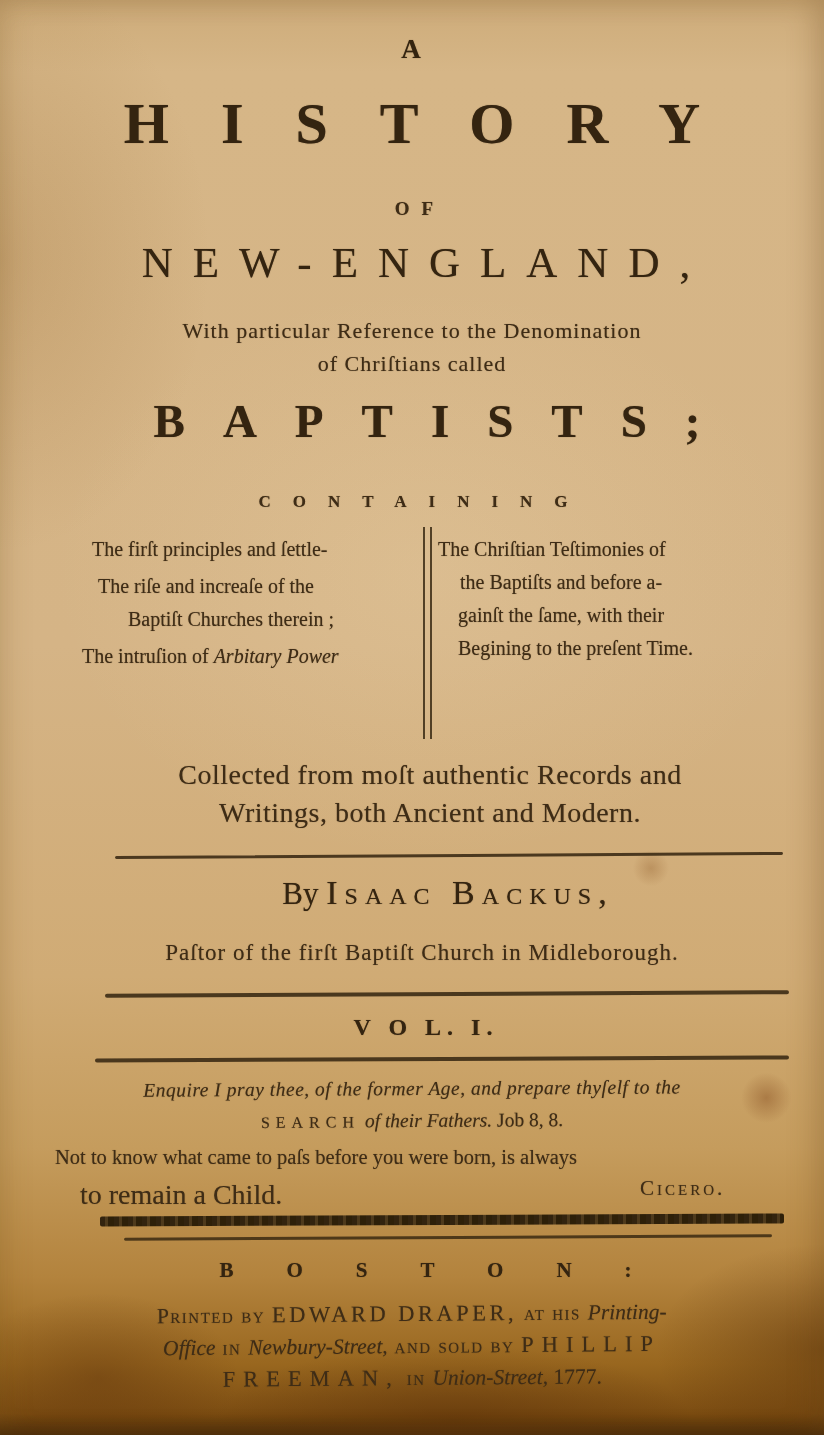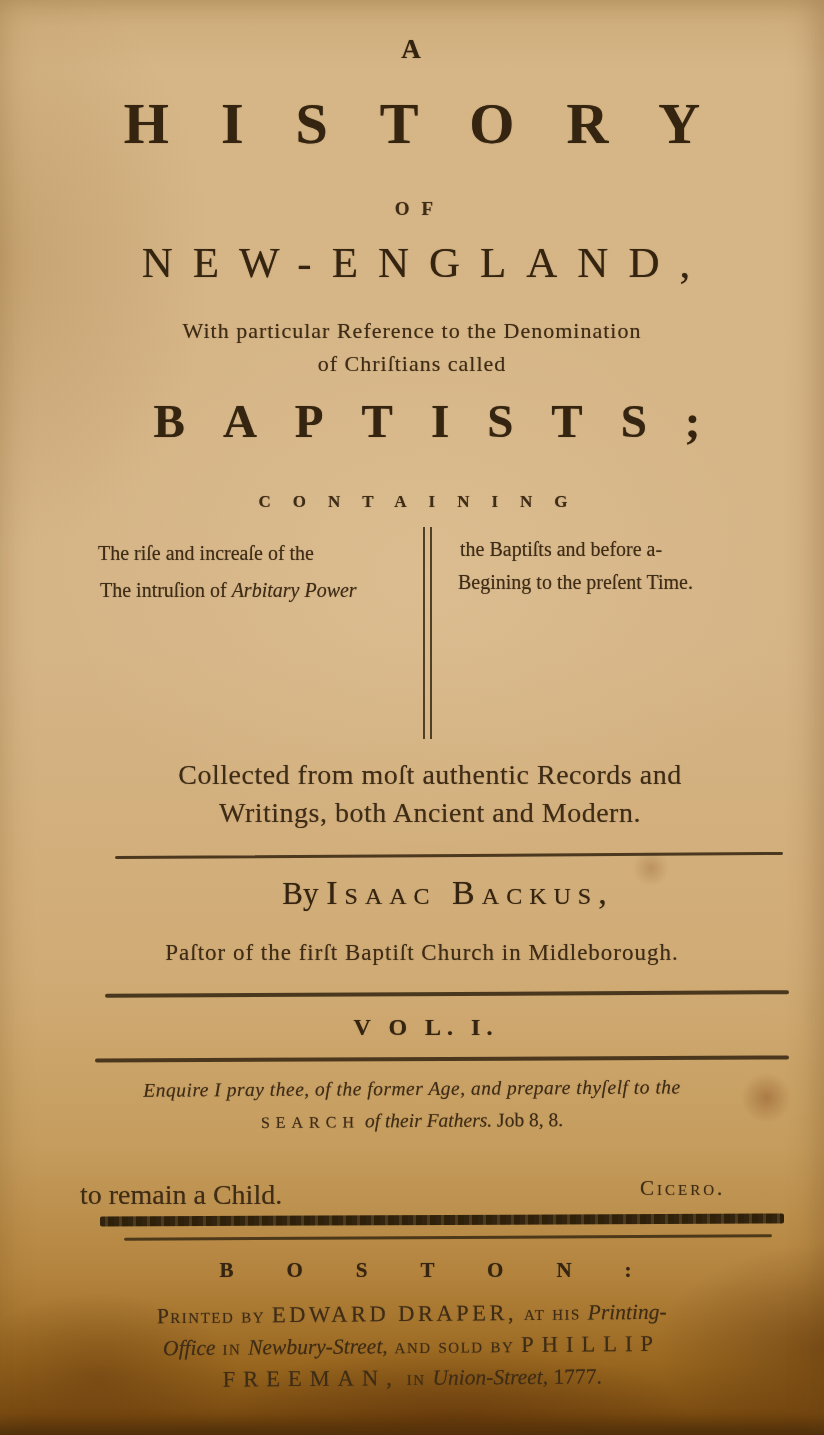--- a/index.html
+++ b/index.html
@@ -78,28 +78,32 @@
   <div class="abs ctr ink-dark half-title">A</div>
   <div class="abs ctr ink-dark t-history">HISTORY</div>
   <div class="abs ctr ink t-of">OF</div>
   <div class="abs ctr ink-dark t-newengland">NEW-ENGLAND,</div>
   <div class="abs ctr ink subtitle1">With particular Reference to the Denomination</div>
   <div class="abs ctr ink subtitle2">of Chriſtians called</div>
   <div class="abs ctr ink-dark t-baptists">BAPTISTS;</div>
   <div class="abs ctr ink containing">CONTAINING</div>
 
   <div class="col col-left ink">
+    <span class="ln" style="margin-left:30px">The firſt principles and ſettle-</span>
     <span class="ln gap" style="margin-left:36px">The riſe and increaſe of the</span>
-    <span class="ln gap" style="margin-left:38px"><span>The intruſion of </span><i>Arbitary Power</i></span>
+    <span class="ln" style="margin-left:66px">Baptiſt Churches therein ;</span>
+    <span class="ln gap" style="margin-left:20px"><span>The intruſion of </span><i>Arbitary Power</i></span>
   </div>
 
   <div class="divider"></div>
 
   <div class="col col-right ink">
+    <span class="ln">The Chriſtian Teſtimonies of</span>
     <span class="ln" style="margin-left:22px">the Baptiſts and before a-</span>
+    <span class="ln" style="margin-left:20px">gainſt the ſame, with their</span>
     <span class="ln" style="margin-left:20px">Begining to the preſent Time.</span>
   </div>
 
   <div class="abs ctr ink collected">
     <span style="display:block">Collected from moſt authentic Records and</span>
     <span style="display:block">Writings, both Ancient and Modern.</span>
   </div>
 
   <div class="rule rule1"></div>
 
@@ -112,20 +116,21 @@
 
   <div class="abs ctr ink-dark volume">V O L.  I.</div>
 
   <div class="rule rule3"></div>
 
   <div class="abs ctr ink epi1">Enquire I pray thee, of the former Age, and prepare thyſelf to the</div>
   <div class="abs ctr ink epi2">
     <span class="sc">SEARCH</span><span class="it"> of their Fathers. </span><span>Job 8, 8.</span>
   </div>
 
+  <div class="cicero1 ink">Not to know what came to paſs before you were born, is always</div>
   <div class="cicero2 ink">to remain a Child.</div>
   <div class="cicero-attr ink">Cicero.</div>
 
   <div class="rule ornament-bar"></div>
   <div class="rule thin-line"></div>
 
   <div class="abs ctr ink-dark boston">BOSTON:</div>
 
   <div class="abs ctr ink imprint">
     <span style="display:block"><span class="sc">Printed by </span><span class="caps">EDWARD DRAPER,</span><span class="sc"> at his </span><span class="it">Printing-</span></span>

